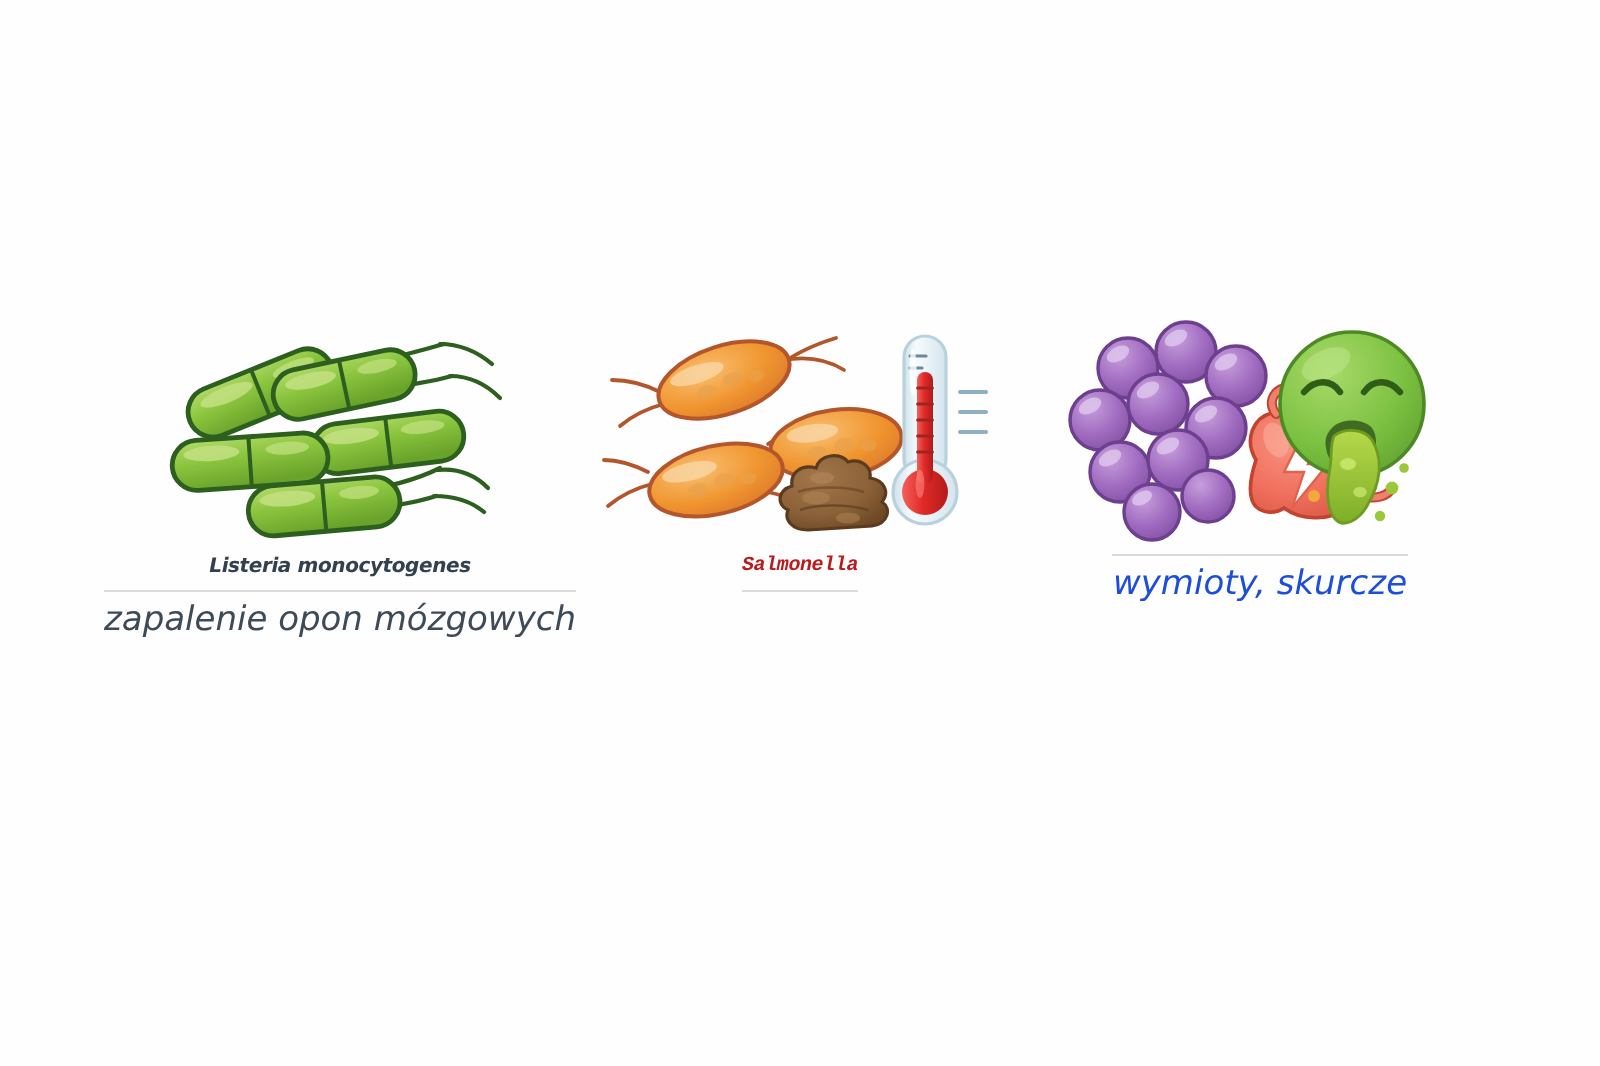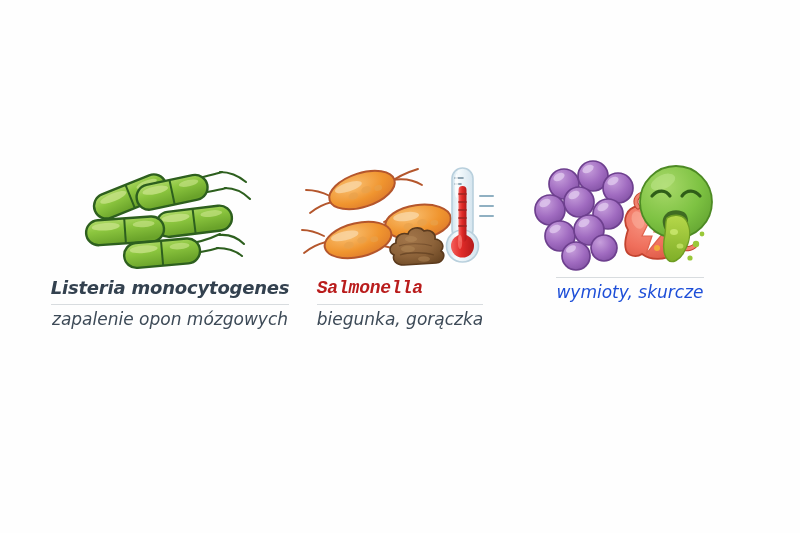--- a/index.html
+++ b/index.html
@@ -41,25 +41,25 @@
   }
   .art svg {
     display: block;
     width: 200px;
     height: 112px;
   }
   .title {
     font-family: "DejaVu Sans", sans-serif;
     font-style: italic;
     font-weight: bold;
-    font-size: 18px;
+    font-size: 10px;
     color: #33414f;
     letter-spacing: -0.2px;
     white-space: nowrap;
-    text-align: left;
+    text-align: center;
     line-height: 1.15;
     margin-top: 6px;
   }
   .divider {
     height: 1px;
     background: #d8dcdf;
     margin-top: 5px;
     margin-bottom: 5px;
   }
   .sub {
@@ -252,21 +252,20 @@
               <line x1="180" y1="36" x2="193" y2="36"></line>
               <line x1="180" y1="46" x2="193" y2="46"></line>
               <line x1="180" y1="56" x2="193" y2="56"></line>
             </g>
           </g>
         </svg>
       </div>
       <div class="caption">
         <div class="title" style="color: #b91c1c; font-family: Liberation Mono, monospace;">Salmonella</div>
         <div class="divider" style="background: rgb(216, 220, 223);"></div>
-        <div class="sub" style="color: rgb(61, 74, 87);">biegunka, gorączka</div>
       </div>
     </div>
 
     <div class="card">
       <div class="art">
         <svg viewBox="0 0 200 112" xmlns="http://www.w3.org/2000/svg" aria-hidden="true">
           <defs>
             <radialGradient id="pg1" cx="0.35" cy="0.28" r="0.85">
               <stop offset="0" stop-color="#c79fdc"></stop>
               <stop offset="0.55" stop-color="#a06bc0"></stop>

